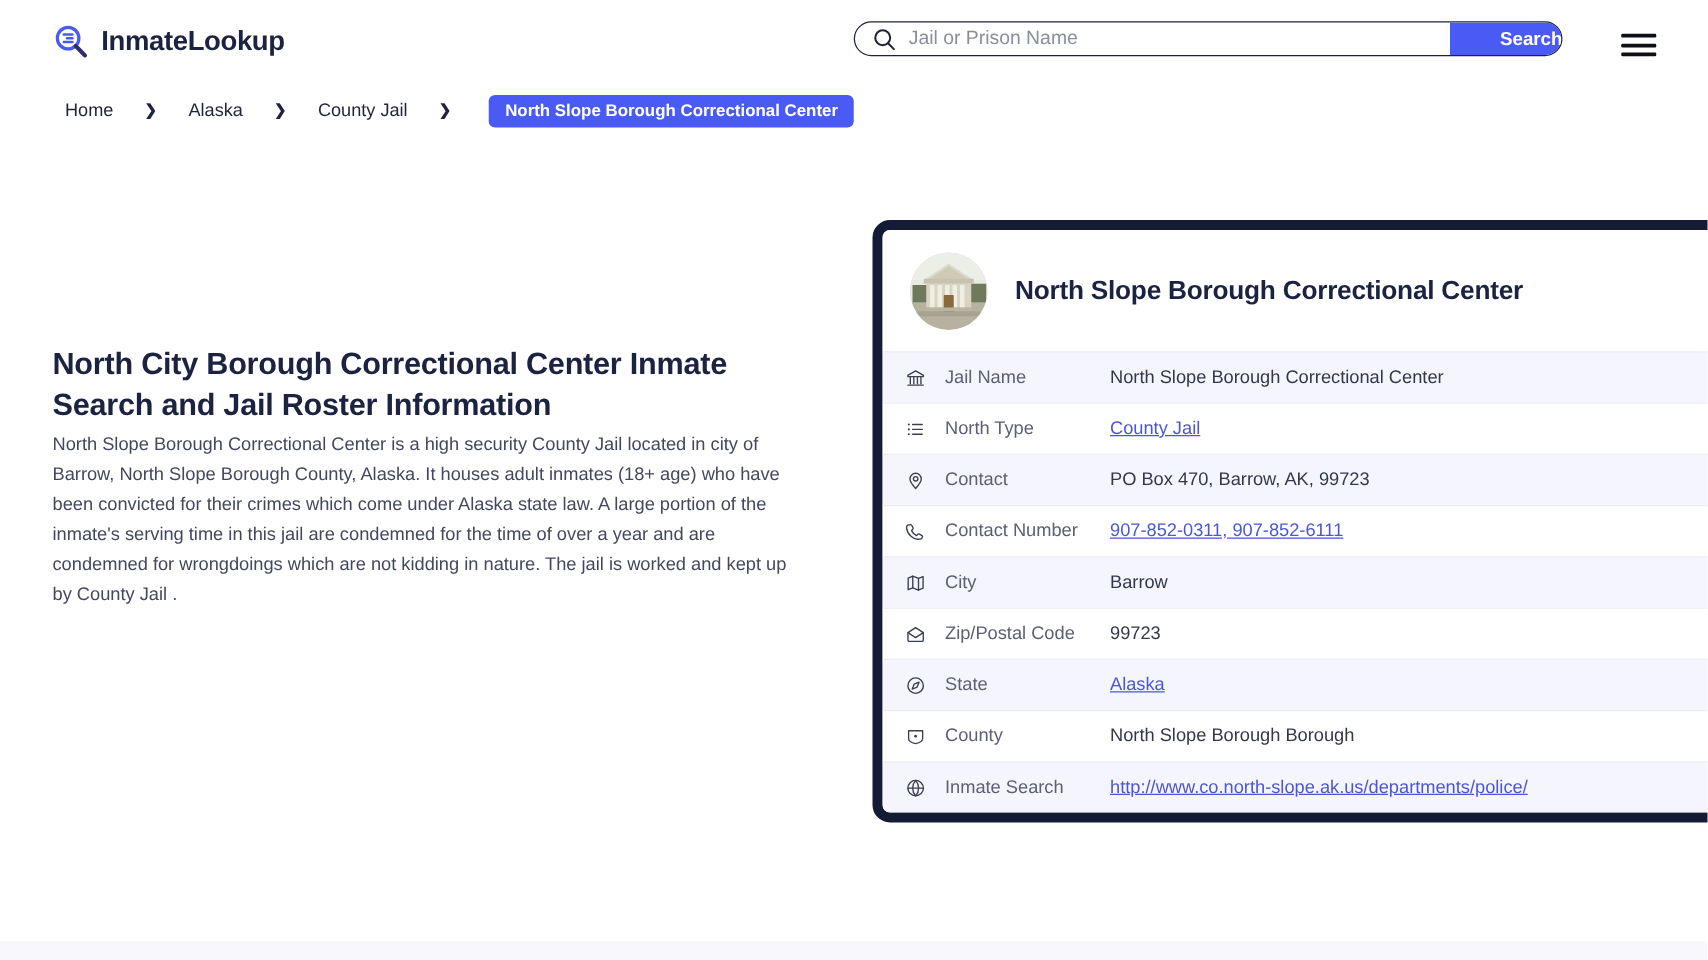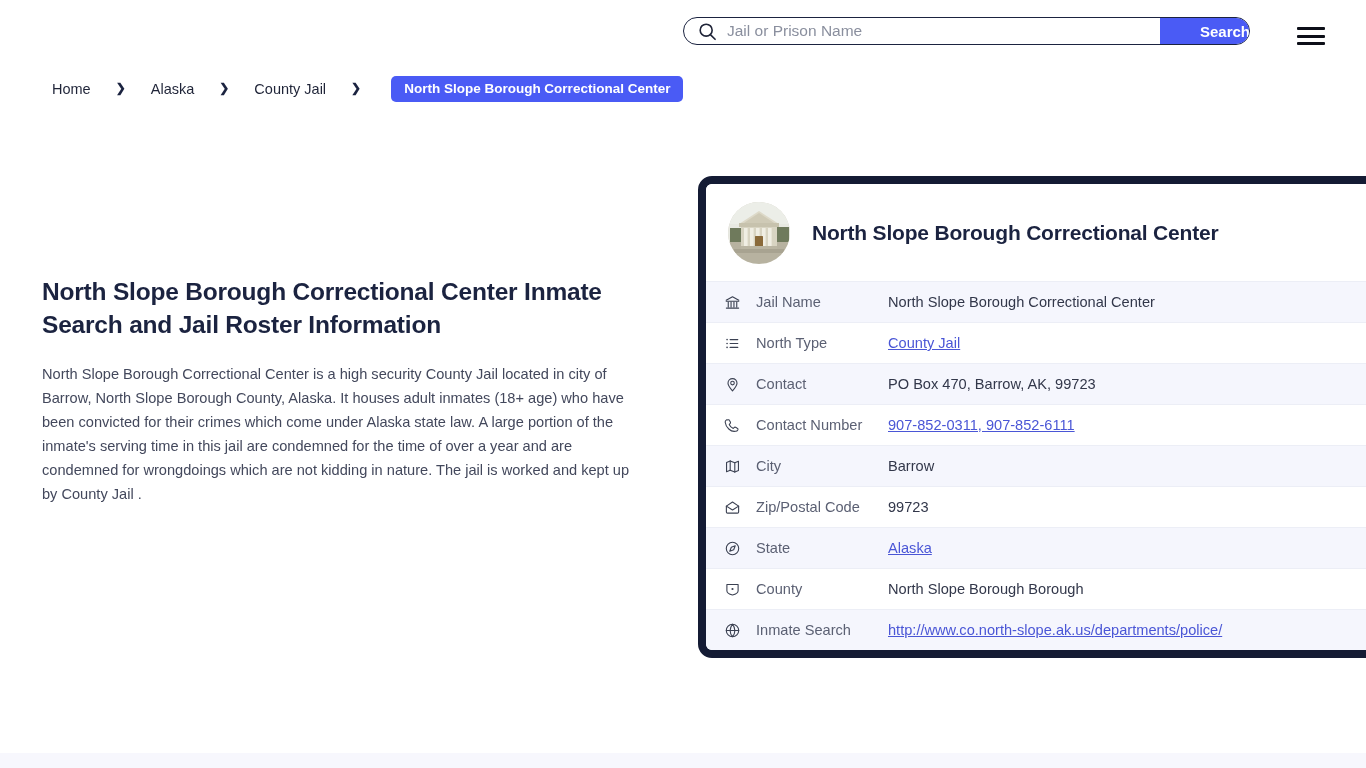--- a/index.html
+++ b/index.html
@@ -151,21 +151,21 @@
   }
   .page-title {
     font-size: 24.5px;
     line-height: 1.33;
     font-weight: 700;
     color: #1b2340;
     letter-spacing: -0.2px;
     max-width: 590px;
   }
   .body-para {
-    margin-top: 22px;
+    margin-top: 4px;
     font-size: 14.6px;
     line-height: 1.64;
     color: #43485c;
     max-width: 596px;
   }
   .body-para + .body-para { margin-top: 21px; }
 
   
   .card {
     position: absolute;
@@ -244,20 +244,32 @@
     width: 1366px;
     height: 15px;
     background: #f7f7fd;
   }
 </style>
 </head>
 <body>
 
 <div class="header">
 
+  <a class="brand" href="#">
+    <span class="brand-icon">
+      <svg viewBox="0 0 30 30" fill="none" xmlns="http://www.w3.org/2000/svg">
+        <circle cx="12.5" cy="12.5" r="8.6" stroke="#4a5bf5" stroke-width="2.6"></circle>
+        <line x1="18.6" y1="18.8" x2="26" y2="26.4" stroke="#2b2f6e" stroke-width="3.2" stroke-linecap="round"></line>
+        <line x1="9" y1="9.6" x2="16" y2="9.6" stroke="#4a5bf5" stroke-width="1.9" stroke-linecap="round"></line>
+        <line x1="11.6" y1="12.6" x2="16" y2="12.6" stroke="#4a5bf5" stroke-width="1.9" stroke-linecap="round"></line>
+        <line x1="9" y1="15.6" x2="16" y2="15.6" stroke="#4a5bf5" stroke-width="1.9" stroke-linecap="round"></line>
+      </svg>
+    </span>
+    <span class="brand-text">InmateLookup</span>
+  </a>
 
   <div class="searchwrap">
     <span class="search-icon">
       <svg viewBox="0 0 20 20" fill="none" xmlns="http://www.w3.org/2000/svg">
         <circle cx="8.6" cy="8.6" r="6.3" stroke="#1f2438" stroke-width="1.7"></circle>
         <line x1="13.3" y1="13.5" x2="18" y2="18.2" stroke="#1f2438" stroke-width="1.7" stroke-linecap="round"></line>
       </svg>
     </span>
     <input class="search-input" type="text" placeholder="Jail or Prison Name" value="" style="">
     <button class="search-btn">Search</button>
@@ -274,21 +286,21 @@
   <a class="bc-item" href="#">Home</a>
   <span class="bc-sep">❯</span>
   <a class="bc-item" href="#">Alaska</a>
   <span class="bc-sep">❯</span>
   <a class="bc-item" href="#">County Jail</a>
   <span class="bc-sep">❯</span>
   <span class="bc-current">North Slope Borough Correctional Center</span>
 </nav>
 
 <div class="left-col">
-  <h1 class="page-title">North Slope Borough Correctional Center Inmate Search and Jail Roster Information</h1>
+  <h1 class="page-title">North City Borough Correctional Center Inmate Search and Jail Roster Information</h1>
   <p class="body-para">North Slope Borough Correctional Center is a high security County Jail located in city of Barrow, North Slope Borough County, Alaska. It houses adult inmates (18+ age) who have been convicted for their crimes which come under Alaska state law. A large portion of the inmate's serving time in this jail are condemned for the time of over a year and are condemned for wrongdoings which are not kidding in nature. The jail is worked and kept up by County Jail .</p>
 </div>
 
 <div class="card">
 
   <div class="card-head">
     <div class="card-photo">
       <svg viewBox="0 0 62 62" xmlns="http://www.w3.org/2000/svg">
         <defs>
           <clipPath id="circ">

